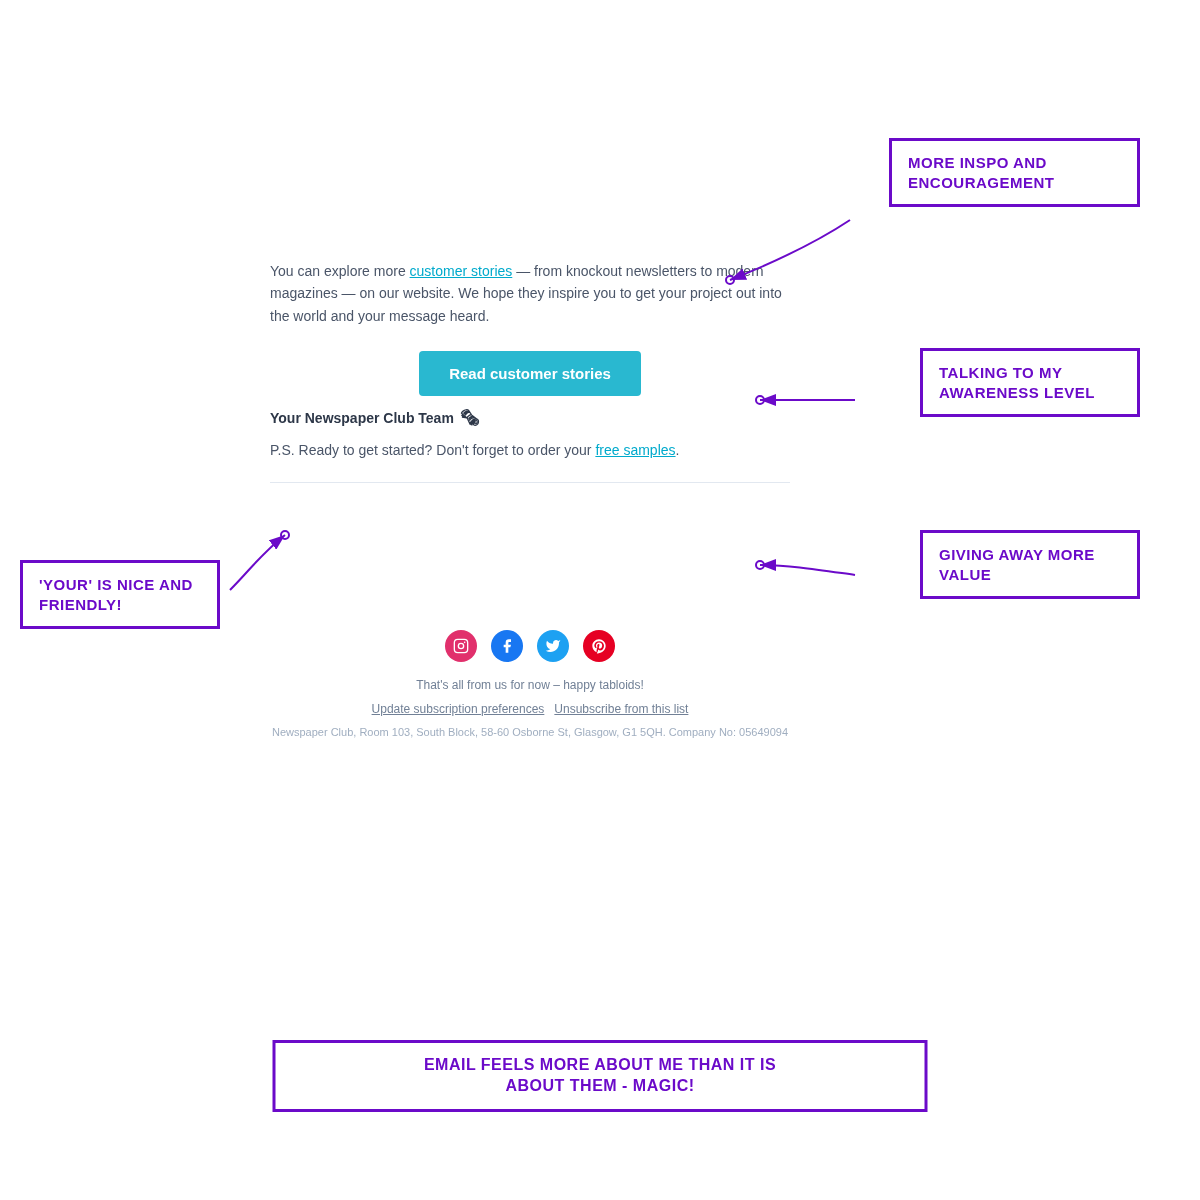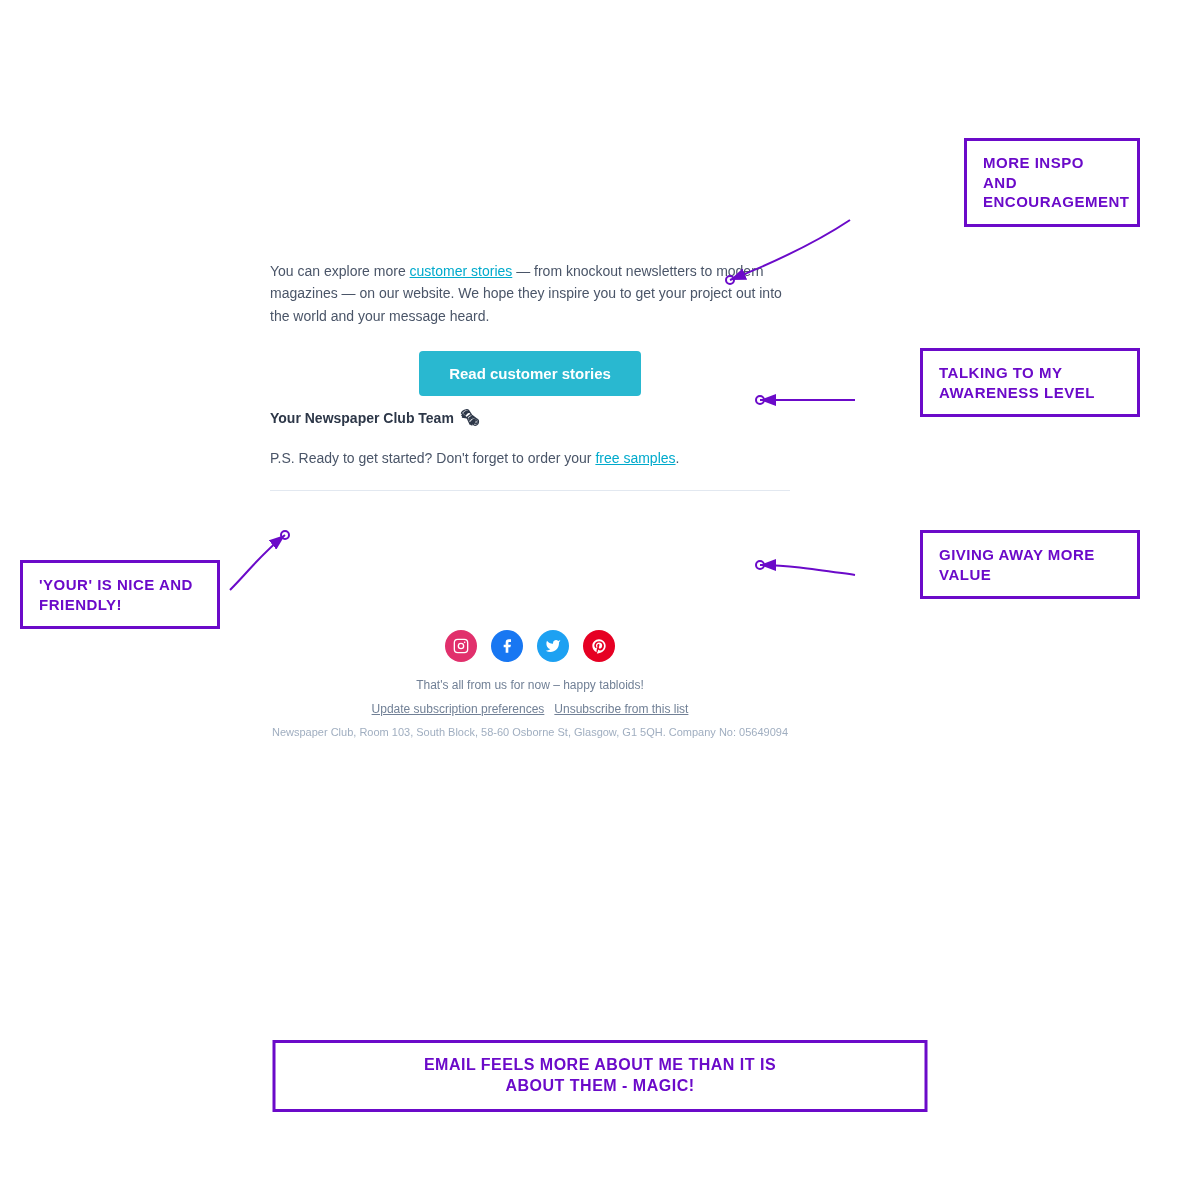--- a/index.html
+++ b/index.html
@@ -62,21 +62,21 @@
       font-size: 14px;
       color: #4a5568;
       line-height: 1.6;
       margin-bottom: 20px;
     }
 
     .sign-off {
       font-size: 14px;
       color: #2d3748;
       font-weight: bold;
-      margin-bottom: 20px;
+      margin-bottom: 12px;
       display: flex;
       align-items: center;
       gap: 6px;
     }
 
     .ps-text {
       font-size: 14px;
       color: #4a5568;
       line-height: 1.6;
       margin-bottom: 20px;
@@ -166,21 +166,21 @@
       color: #6b0ac9;
       text-transform: uppercase;
       line-height: 1.3;
       letter-spacing: 0.5px;
     }
 
     
     .box-inspo {
       top: 138px;
       right: 60px;
-      width: 176px;
+      width: 251px;
       text-align: left;
     }
 
     
     .box-awareness {
       top: 348px;
       right: 60px;
       width: 220px;
     }
 

